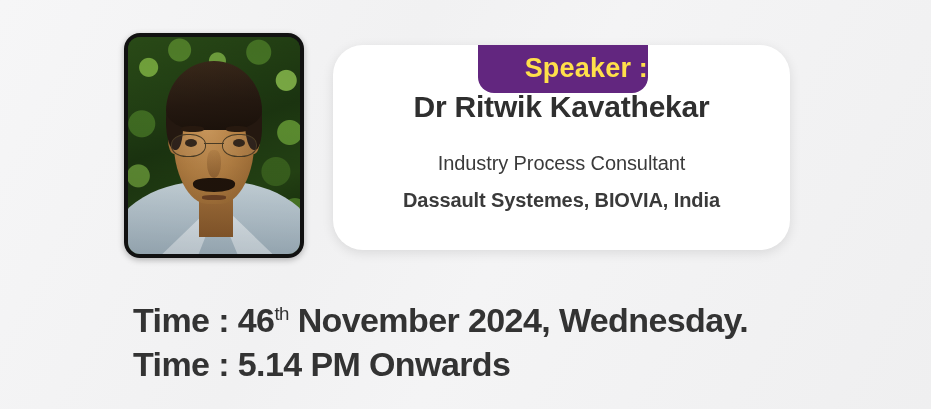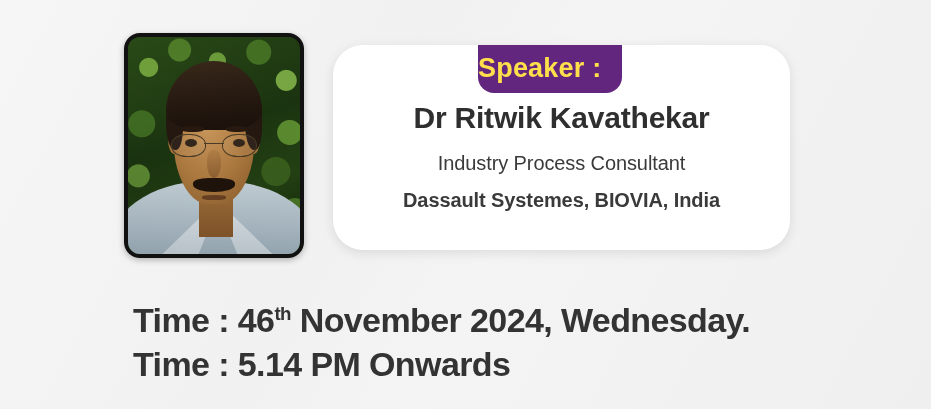--- a/index.html
+++ b/index.html
@@ -219,41 +219,41 @@
     height: 205px;
     background: #ffffff;
     border-radius: 30px;
     box-shadow: 0 3px 12px rgba(0,0,0,0.10);
     overflow: hidden;
   }
   #speaker-badge {
     position: absolute;
     left: 145px;
     top: 0;
-    width: 144px;
+    width: 170px;
     height: 48px;
     background: #62267f;
     border-radius: 0 0 16px 16px;
     display: flex;
     align-items: center;
-    justify-content: flex-start;
+    justify-content: flex-end;
   }
   #speaker-badge-label {
     color: #ffe04a;
     font-size: 27px;
     font-weight: bold;
     letter-spacing: 0.2px;
     line-height: 1;
     padding-bottom: 2px;
   }
   #speaker-name {
     position: absolute;
     left: 0;
     right: 0;
-    top: 56px;
+    top: 45px;
     text-align: center;
     font-size: 30px;
     font-weight: bold;
     color: #2f2f2f;
     letter-spacing: -0.2px;
   }
   #speaker-role, #speaker-org {
     position: absolute;
     left: 0;
     right: 0;
@@ -277,21 +277,21 @@
     font-weight: bold;
     color: #333333;
     letter-spacing: -0.6px;
     line-height: 44px;
     white-space: nowrap;
   }
   .detail-line sup {
     font-size: 0.55em;
     vertical-align: super;
     line-height: 0;
-    font-weight: bold;
+    font-weight: normal;
   }
 </style>
 </head>
 <body>
 
 <div id="poster">
 
   <div id="photo-frame">
     <div id="photo-inner">
       <div class="leaf-bg"></div>

